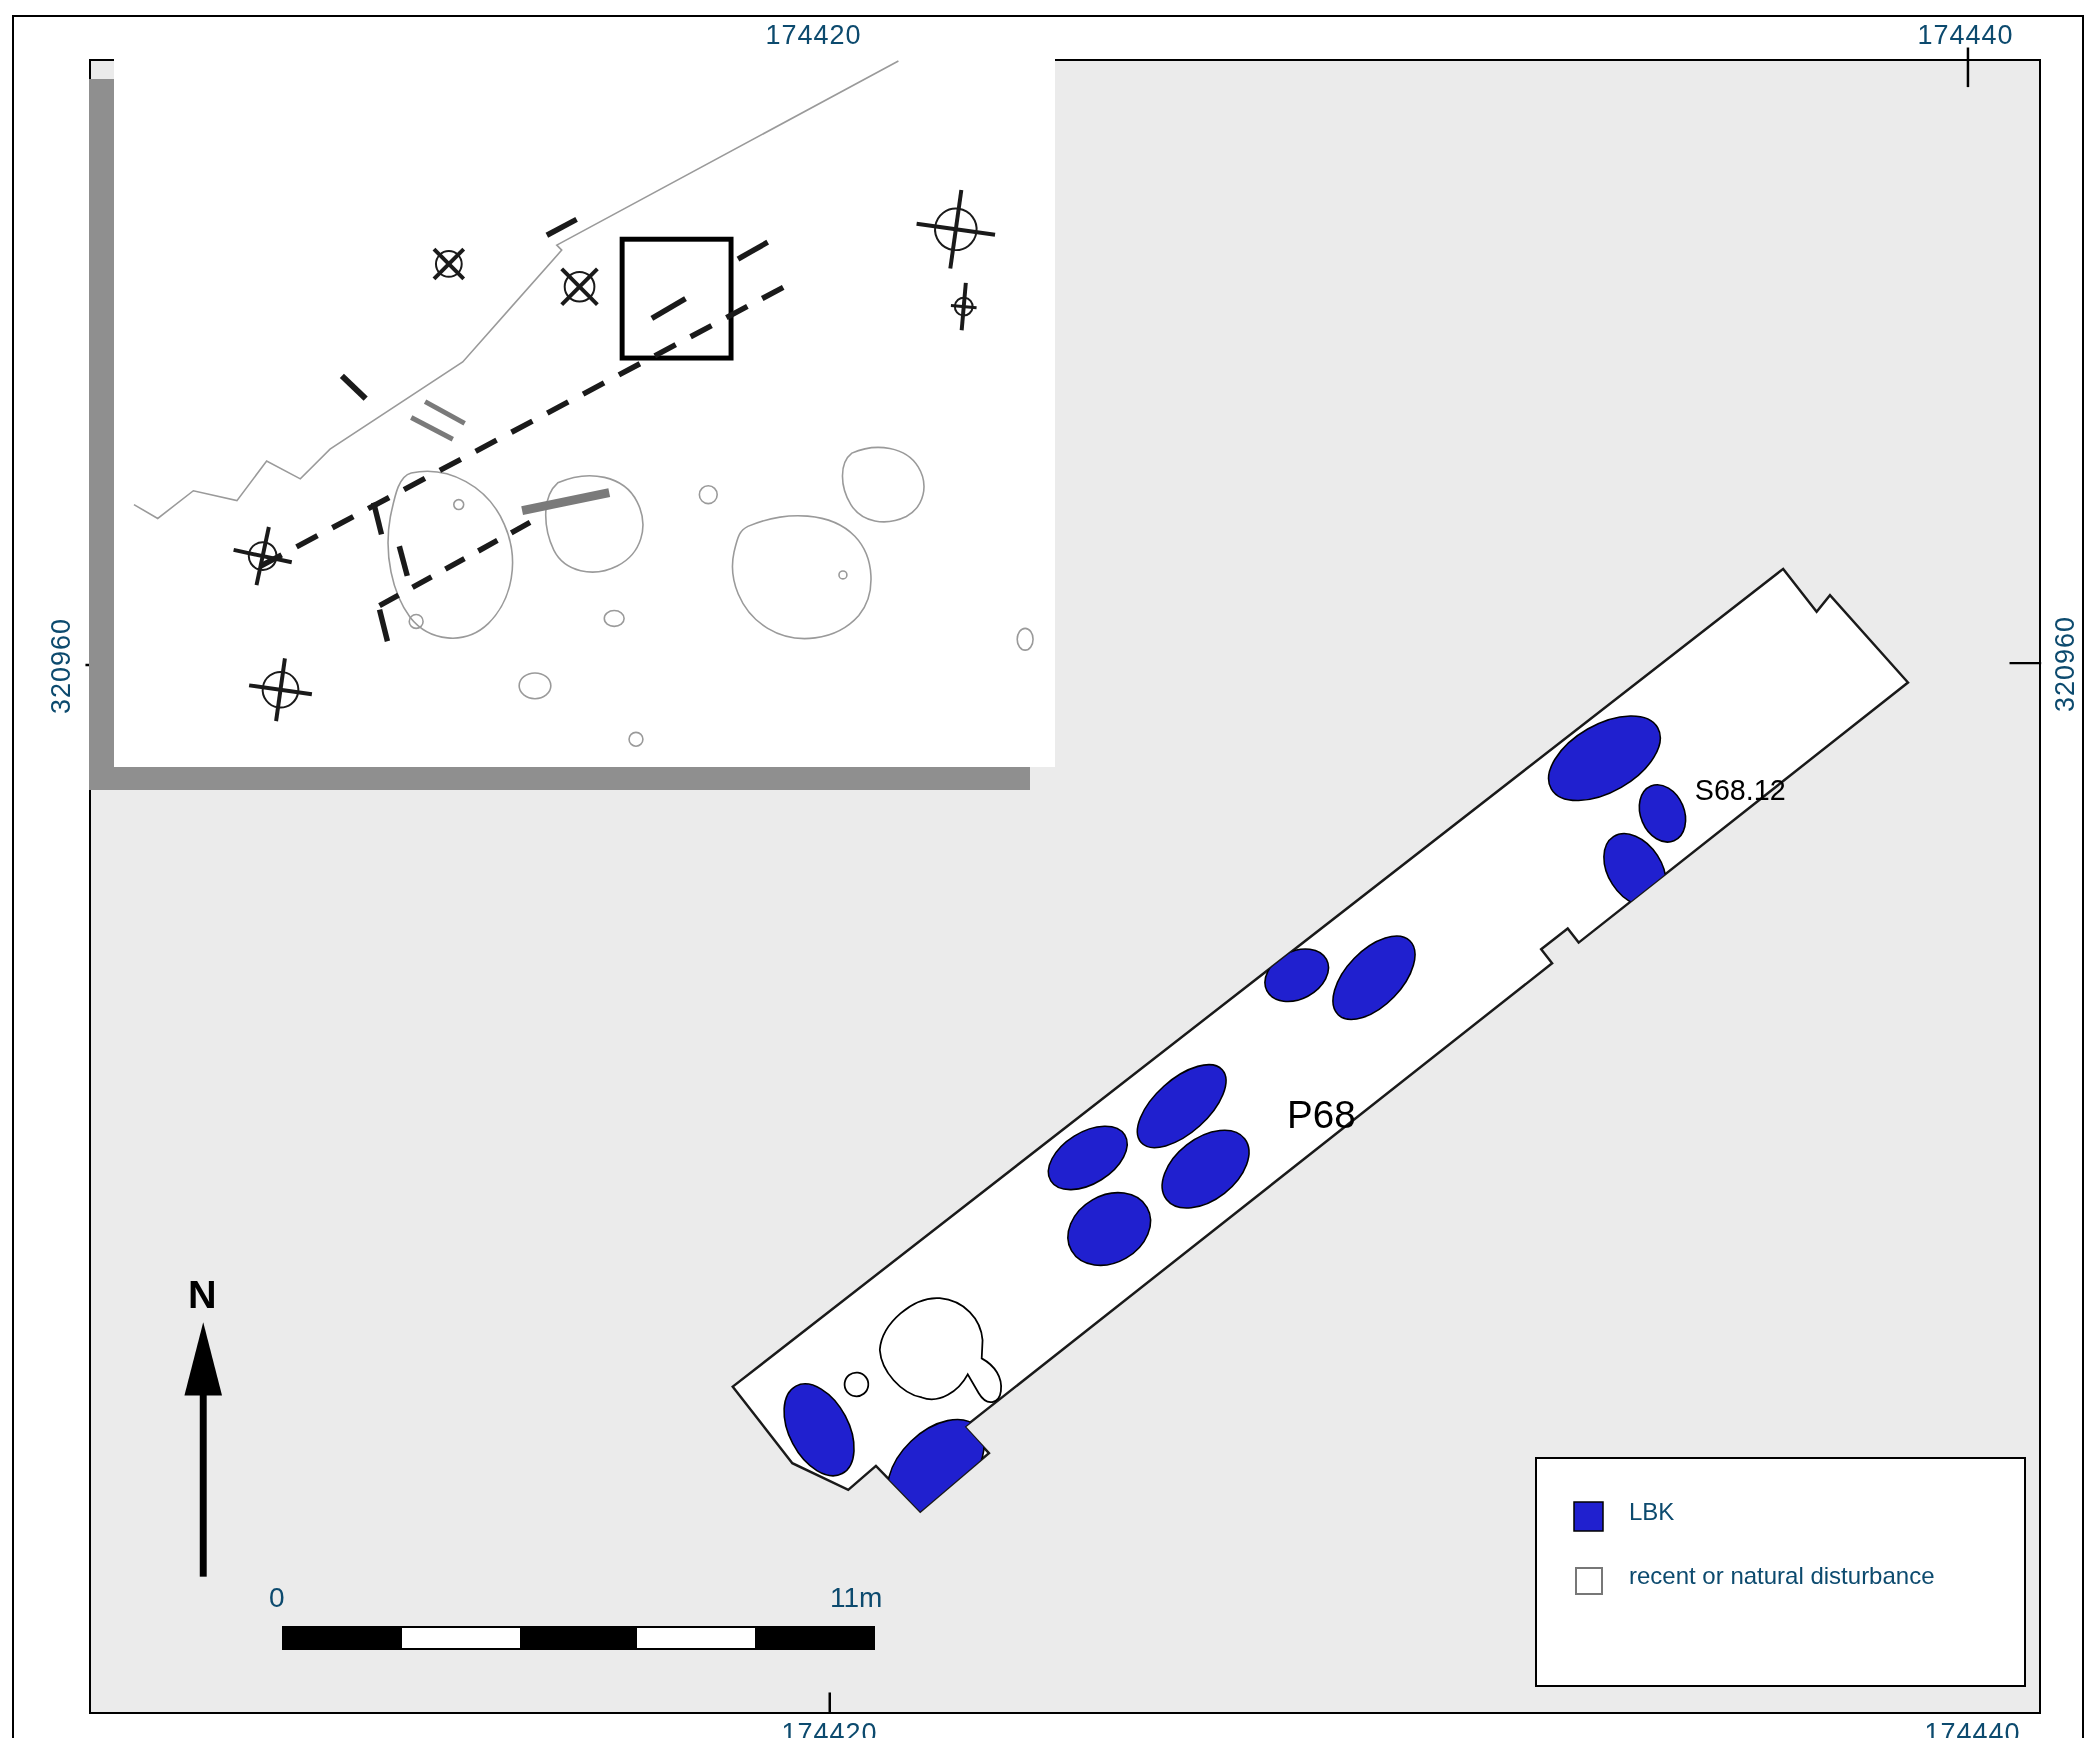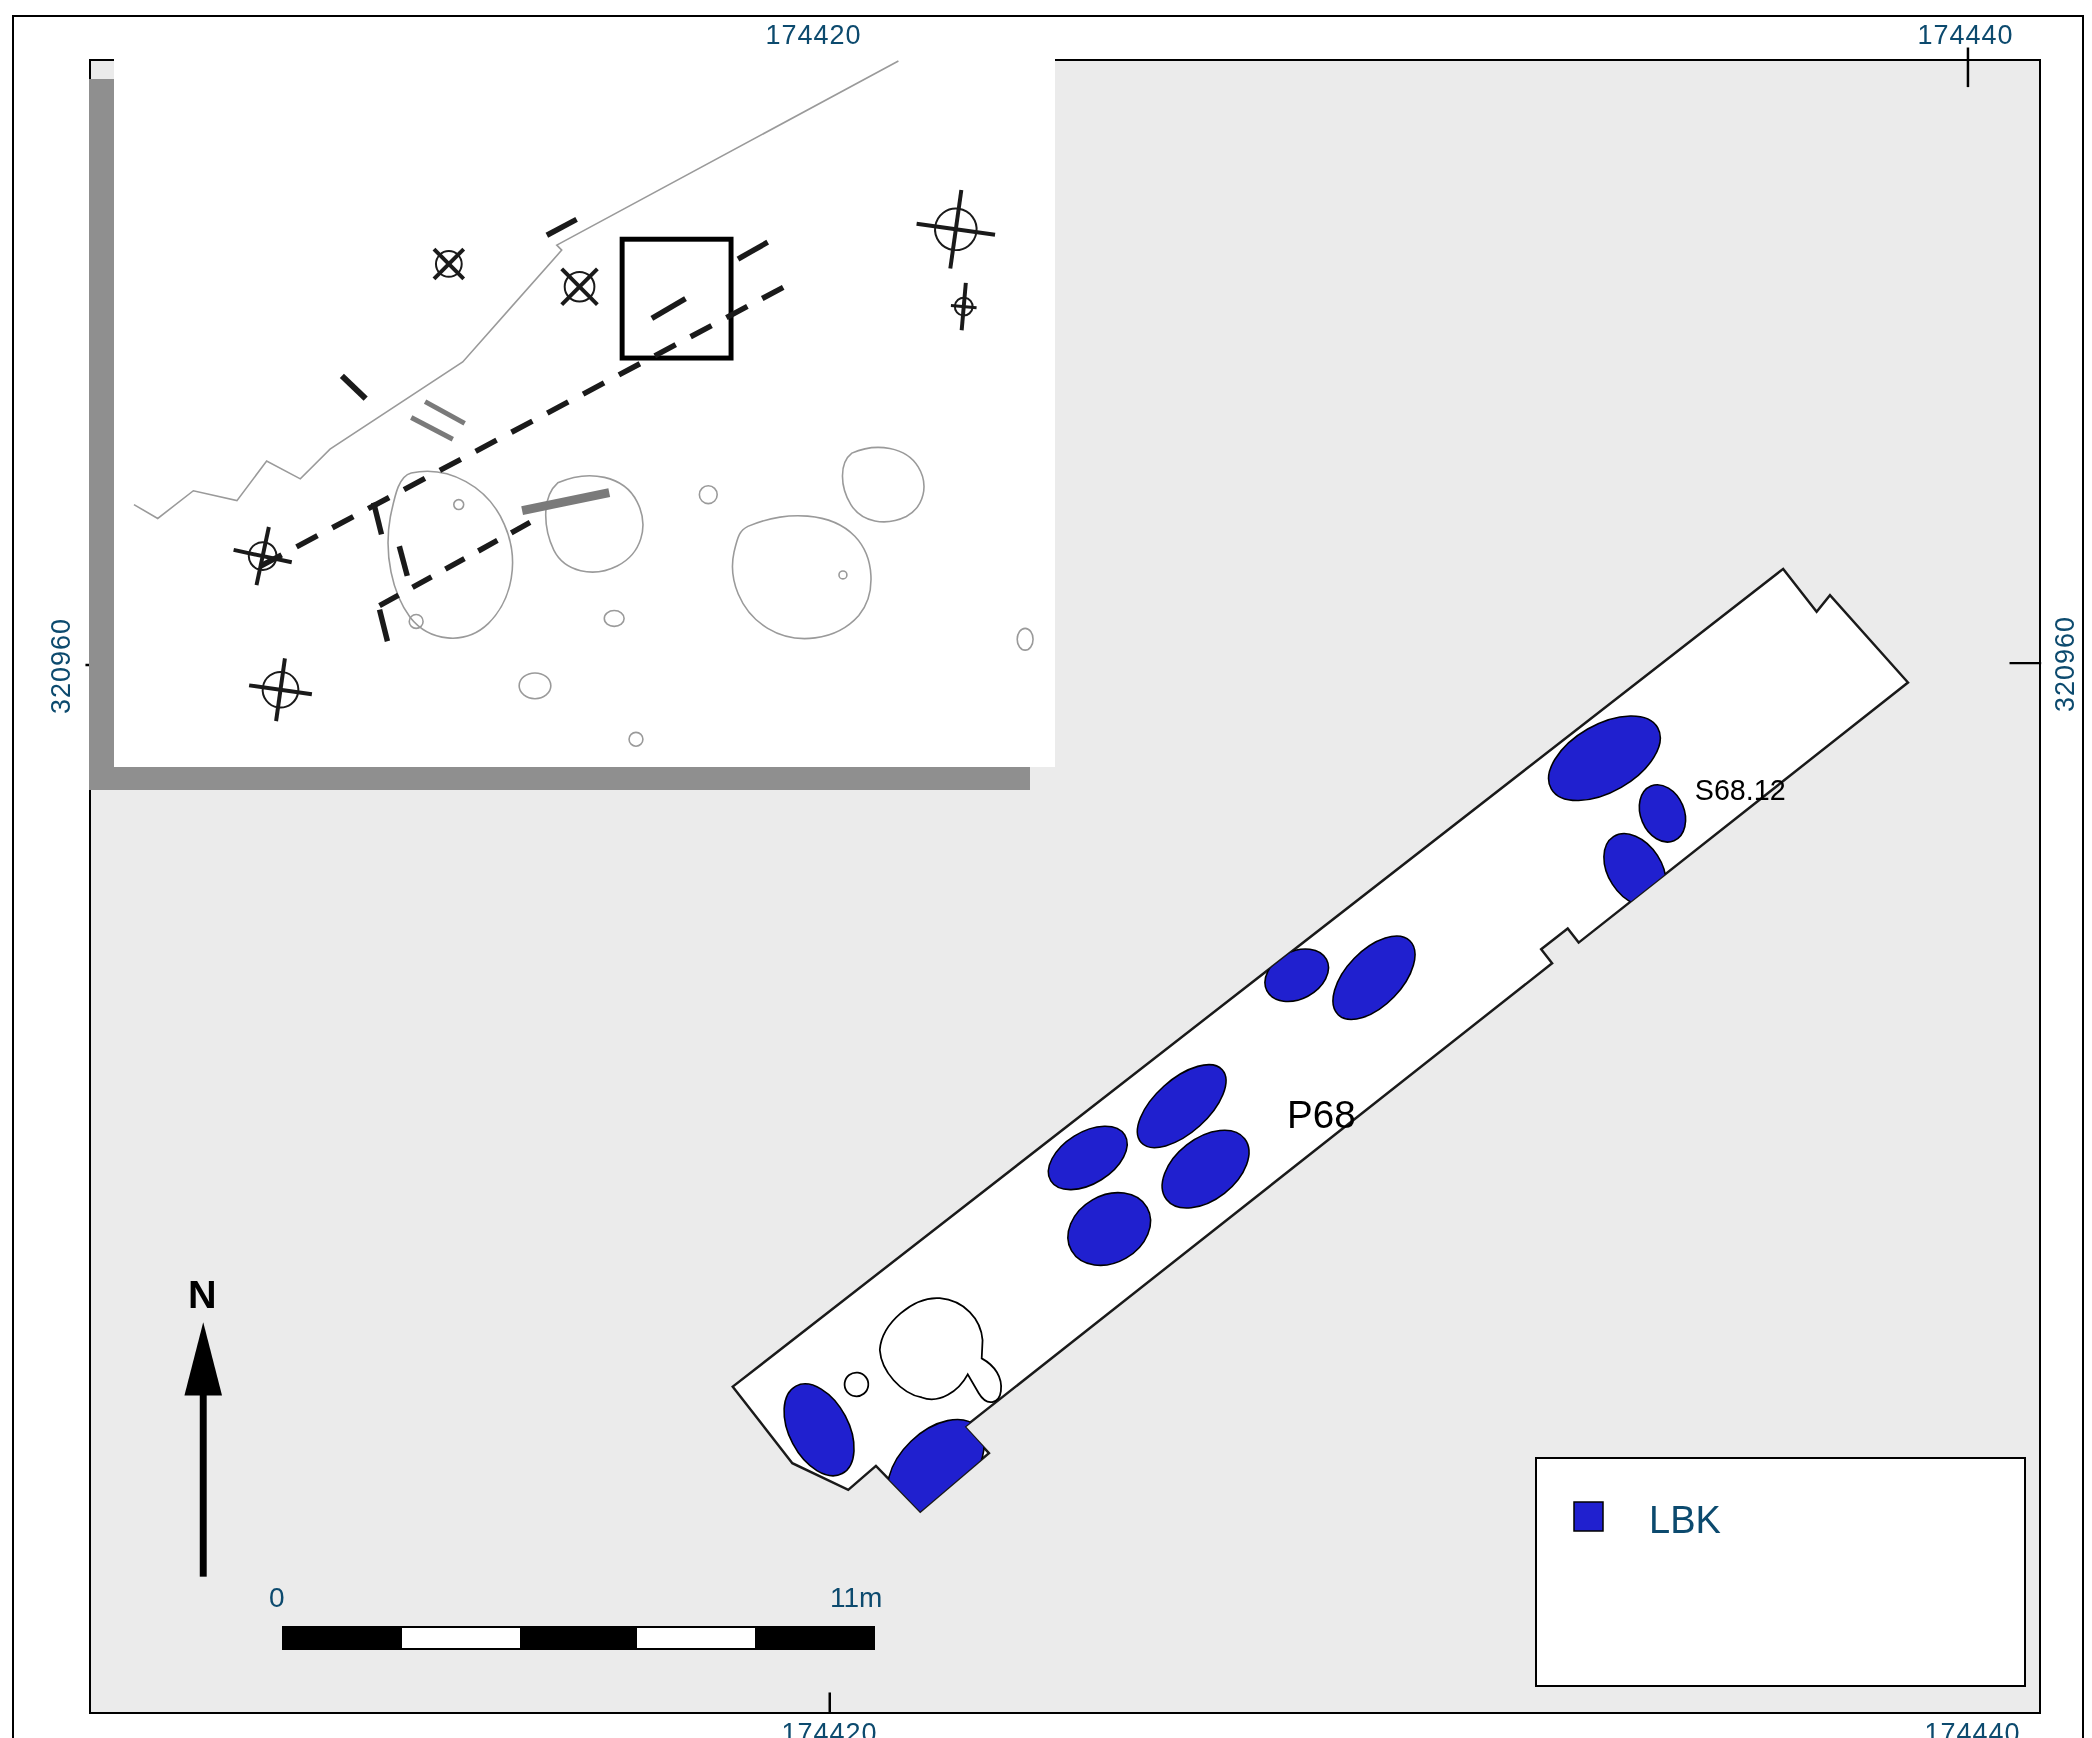--- a/index.html
+++ b/index.html
@@ -36,21 +36,21 @@
   .scalebar-label { position:absolute; font-size:28px; }
   .scalebar-zero { left:269px; top:1582px; width:30px; }
   .scalebar-max  { left:830px; top:1582px; width:89px; }
   .legend {
     position:absolute; left:1535px; top:1457px; width:491px; height:230px;
     background:#fff; border:2px solid #000; box-sizing:border-box;
     padding:38px 0 0 36px;
   }
   .legend-item { display:flex; align-items:flex-start; margin-bottom:28px; }
   .legend-swatch { flex:0 0 auto; margin-top:4px; }
-  .legend-label { font-size:38px; line-height:1.25; margin-left:44px; }
+  .legend-label { font-size:24px; line-height:1.25; margin-left:24px; }
   .legend-label.wrap { width:347px; }
   svg text { fill:#000; }
 </style>
 </head>
 <body>
 
 <div class="figure">
 
   <div class="outer-border"></div>
 
@@ -192,19 +192,25 @@
     <div class="seg dark"></div>
   </div>
 
   <div class="legend">
     <div class="legend-item">
       <svg class="legend-swatch" width="32" height="32" viewBox="0 0 32 32">
         <rect x="1" y="1" width="29" height="29" stroke="#000" stroke-width="1.5" fill="#2020cf"></rect>
       </svg>
       <div class="legend-label">LBK</div>
     </div>
+    <div class="legend-item">
+      <svg class="legend-swatch" width="32" height="32" viewBox="0 0 32 32">
+        <rect x="3" y="3" width="26" height="26" fill="#ffffff" stroke="#777" stroke-width="2"></rect>
+      </svg>
+      <div class="legend-label wrap">recent or natural disturbance</div>
+    </div>
   </div>
 
   <div class="coord coord-bottom-left">174420</div>
   <div class="coord coord-bottom-right">174440</div>
 
 </div>
 
 
 </body></html>

